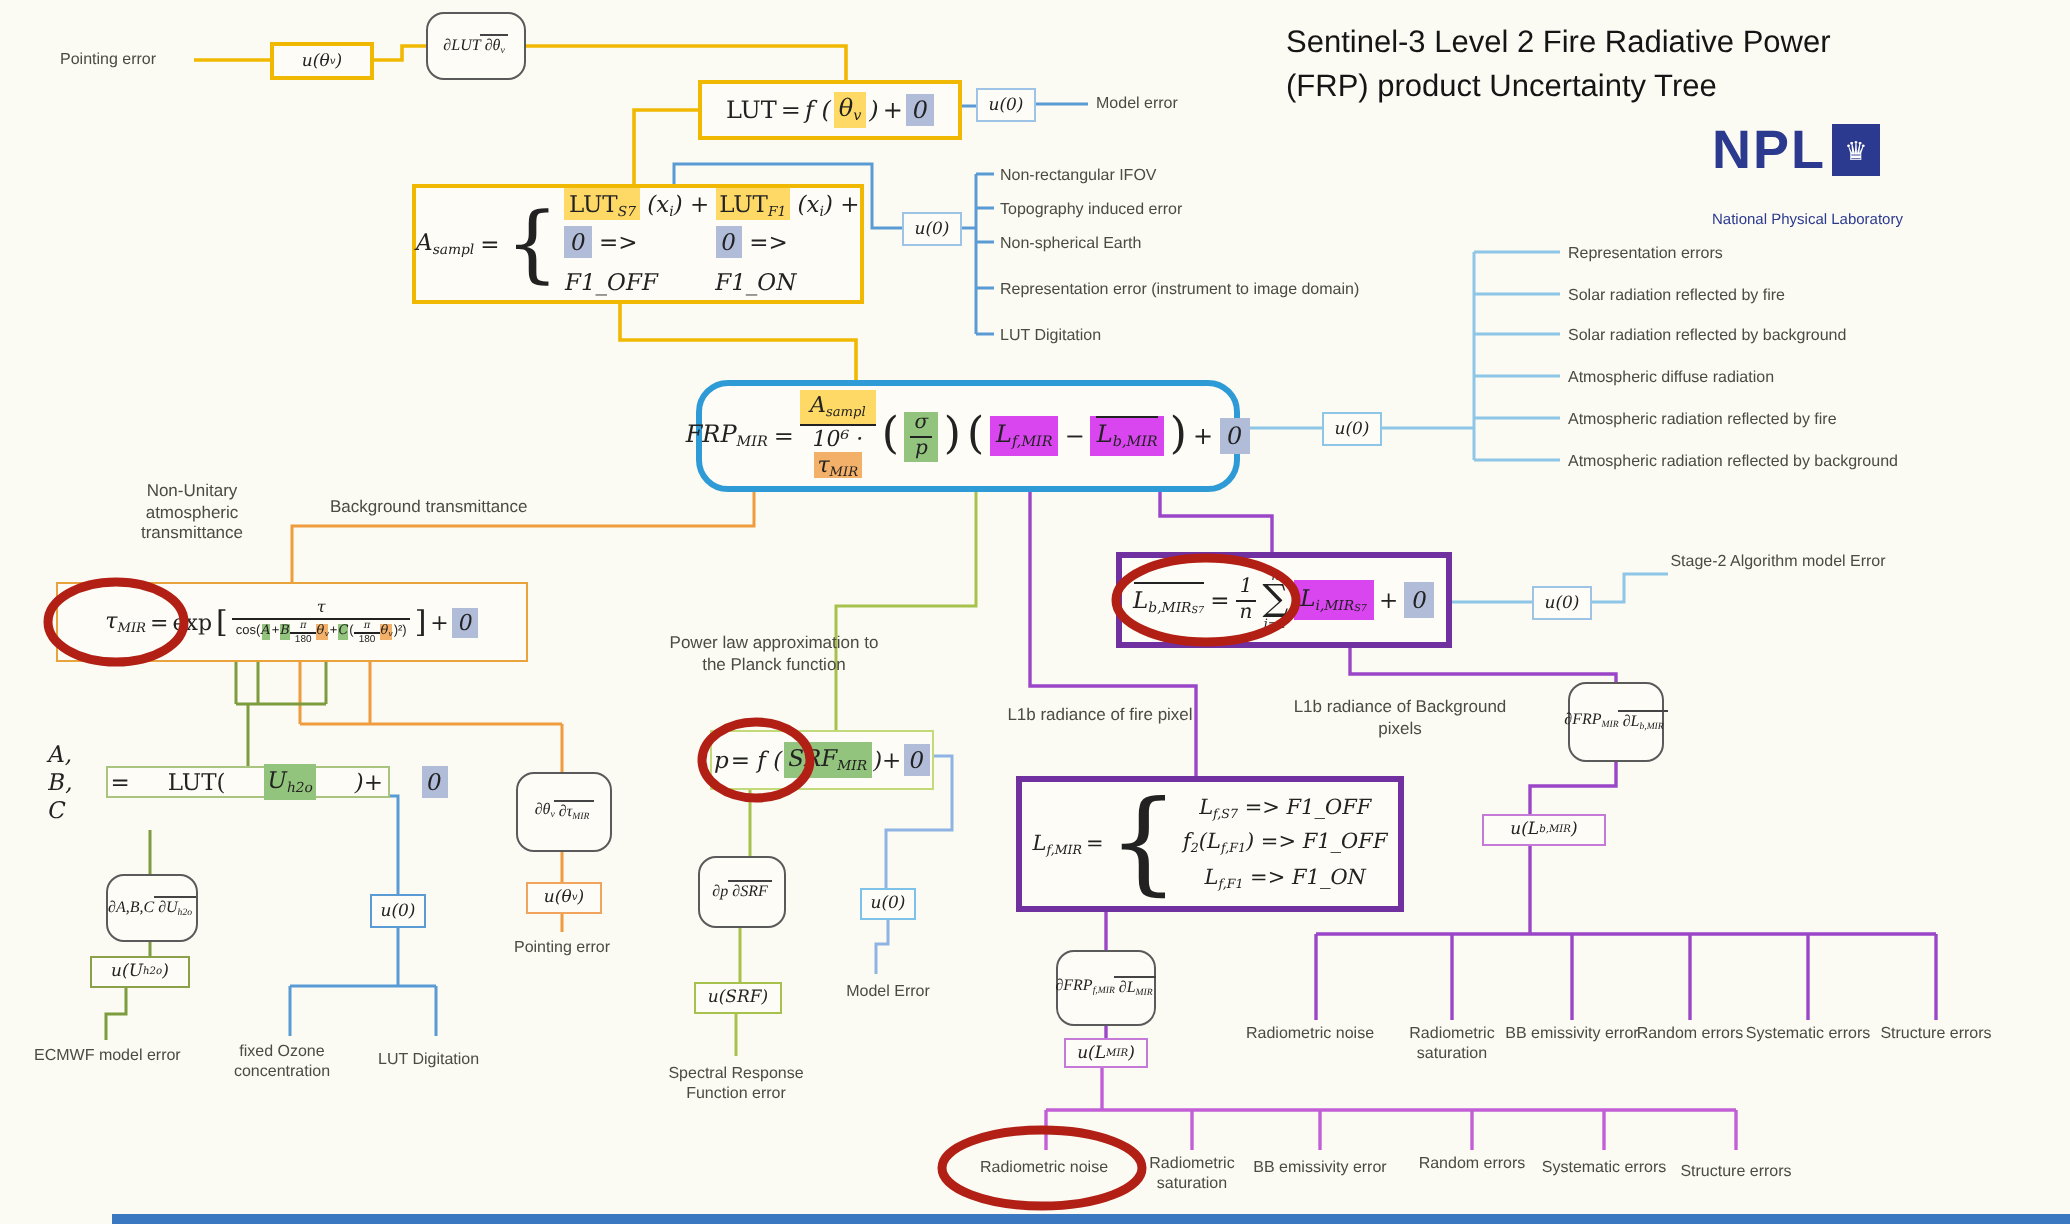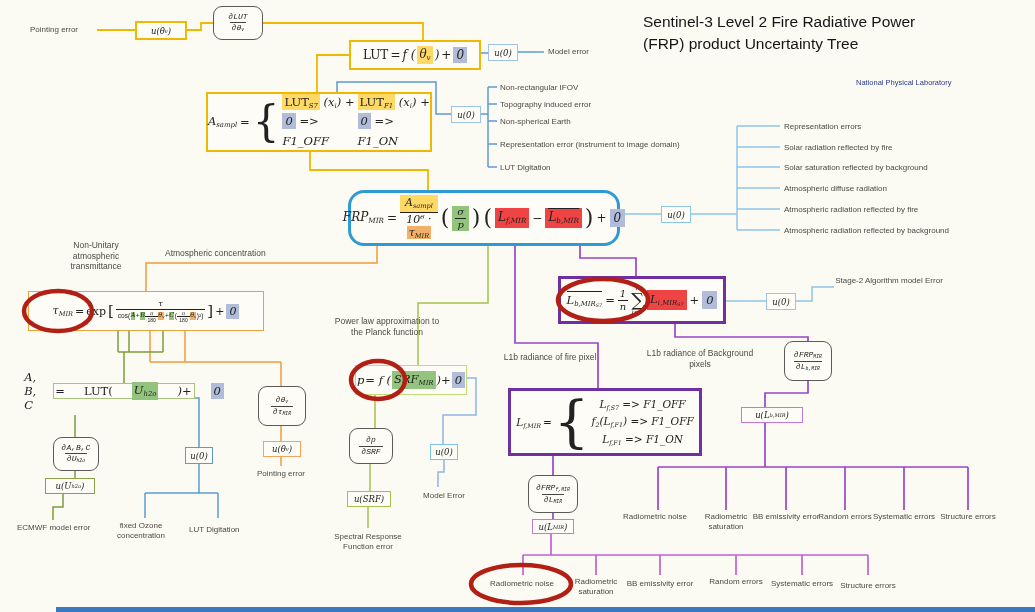--- a/index.html
+++ b/index.html
@@ -8,30 +8,30 @@
 svg.layer{position:absolute;left:0;top:0;pointer-events:none}
 #wires{z-index:1}
 #marks{z-index:7}
 .lbl{position:absolute;font-size:8px;color:#4c4a43;line-height:1.25;z-index:3}
 .nw{white-space:nowrap}
 .cc{transform:translateX(-50%);text-align:center}
 .box{position:absolute;background:#fdfcf6;display:flex;align-items:center;justify-content:center;z-index:4;color:#222}
 .mi{font-family:"DejaVu Serif",serif;font-style:italic}
 .rm{font-style:normal}
 .ub{font-family:"DejaVu Serif",serif;font-style:italic;font-size:8.5px}
-.db{border:1px solid #5a5a5a;border-radius:9px;flex-direction:column;font-family:Liberation Mono, monospace;font-style:italic;font-size:8px;padding:2px 14px;line-height:1.3}
+.db{border:1px solid #5a5a5a;border-radius:9px;flex-direction:row;font-family:Liberation Serif, serif;font-style:italic;font-size:8px;padding:2px 14px;line-height:1.3}
 .db .den{border-top:0.8px solid #444;padding:0 2px;text-align:center}
 .fr{display:inline-flex;flex-direction:column;align-items:center;line-height:1.2;vertical-align:middle}
 .fr .den{border-top:1px solid #222;padding:0 2px;text-align:center}
 .sb{font-size:0.6em;vertical-align:-0.3em;font-style:italic}
 .sb2{font-size:0.42em;vertical-align:-0.55em;font-style:italic}
 .hlY{background:#ffd966}
 .hlO{background:#f3b069}
 .hlG{background:#93c47d}
-.hlP{background:#ef4444}
+.hlP{background:#d946ef}
 .hlB{background:#b0bcd8}
 .ovl{border-top:1.2px solid #222;padding-top:1px}
 .brace{font-family:"DejaVu Serif",serif;color:#222;line-height:0.85;font-weight:400}
 .pL{font-size:22px;line-height:1;font-family:"DejaVu Serif",serif}
 .brk{font-size:15px;font-family:"DejaVu Serif",serif}
 .sumstk{display:inline-flex;flex-direction:column;align-items:center;line-height:1}
 .sum{font-size:18px;font-style:normal;font-family:"DejaVu Serif",serif}
 .tiny{font-size:6.5px}
 #title{position:absolute;left:643px;top:11px;width:390px;font-size:15.5px;font-weight:normal;color:#151515;line-height:1.4;z-index:3}
 #logo{position:absolute;left:856px;top:62px;z-index:3;color:#2b3a8f}
@@ -137,20 +137,24 @@
       <polyline points="802,555 802,575"></polyline>
       <polyline points="868,555 868,575"></polyline>
   </g>
 </svg>
 
 <div id="title">
   <div>Sentinel-3 Level 2 Fire Radiative Power</div>
   <div>(FRP) product Uncertainty Tree</div>
 </div>
 <div id="logo">
+  <div class="row">
+    <span class="npl">NPL</span>
+    <span class="emb">♛</span>
+  </div>
   <div class="sub">National Physical Laboratory</div>
 </div>
 <div id="bottombar"></div>
 
 <div class="lbl nw" style="left:30px;top:25px">Pointing error</div>
 <div class="box ub" style="left:135px;top:21px;width:52px;height:19px;border:2px solid #f0b800">
   <span>u(θ</span>
     <span class="sb">v</span>
     <span>)</span>
 </div>
@@ -210,27 +214,27 @@
   <span class="hlP mi" style="padding:2px 3px"><span class="ovl"><span>L</span><span class="sb">b,MIR</span></span></span>
   <span class="pL">)</span>
   <span class="mi">+</span>
   <span class="hlB mi" style="padding:2px 4px">0</span>
 </div>
 <div class="box ub" style="left:661px;top:206px;width:30px;height:17px;border:1.2px solid #8ec6e8">
   <span>u(0)</span>
 </div>
 <div class="lbl nw" style="left:784px;top:122px">Representation errors</div>
 <div class="lbl nw" style="left:784px;top:143px">Solar radiation reflected by fire</div>
-<div class="lbl nw" style="left:784px;top:163px">Solar saturation reflected by background</div>
+<div class="lbl nw" style="left:784px;top:163px">Solar radiation reflected by background</div>
 <div class="lbl nw" style="left:784px;top:184px">Atmospheric diffuse radiation</div>
 <div class="lbl nw" style="left:784px;top:205px">Atmospheric radiation reflected by fire</div>
 <div class="lbl nw" style="left:784px;top:226px">Atmospheric radiation reflected by background</div>
 
 <div class="lbl cc" style="left:96px;top:240px;width:92px;font-size:8.5px">Non-Unitary atmospheric transmittance</div>
-<div class="lbl nw" style="left:165px;top:248px;font-size:8.5px">Atmospheric concentration</div>
+<div class="lbl nw" style="left:165px;top:248px;font-size:8.5px">Background transmittance</div>
 <div class="box" style="left:28px;top:291px;width:236px;height:40px;border:1.5px solid #e8a33d;gap:2px;font-size:11px">
   <span class="mi"><span>τ</span><span class="sb">MIR</span></span>
   <span class="mi">=</span>
   <span style="font-family:'DejaVu Serif',serif">exp</span>
   <span class="brk">[</span>
   <span class="fr">
     <span class="mi" style="font-size:8px">τ</span>
     <span class="den" style="font-size:6.5px;display:inline-flex;flex-direction:row;align-items:center;gap:0.5px">
       <span>cos(</span>
       <span class="hlG mi">A</span>

